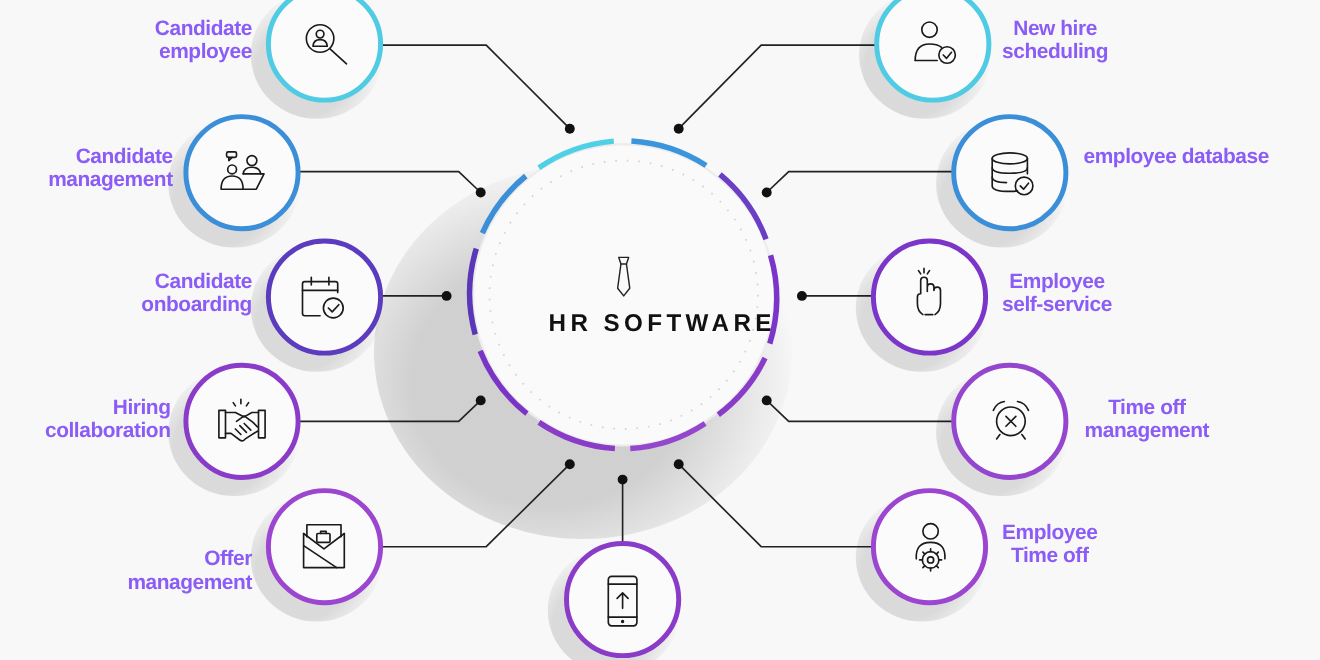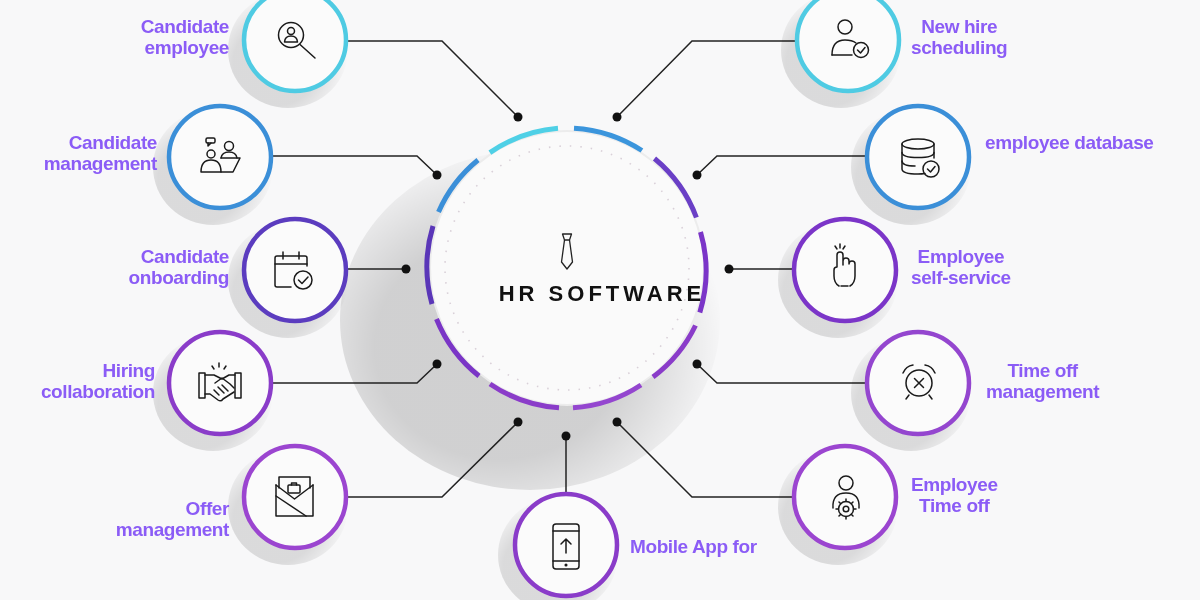--- a/index.html
+++ b/index.html
@@ -251,21 +251,20 @@
 <div class="label left" style="right:1045px; top:360px;">
   <span>Hiring</span>
   <span>collaboration</span>
 </div>
 <div class="label left" style="right:971px; top:498px;">
   <span>Offer</span>
   <span>management</span>
 </div>
 
 <div class="label right" style="left:630px; top:536px;">
-  <span>Mobile App for</span>
 </div>
 
 <div class="label right" style="left:911px; top:16px;">
   <span>New hire</span>
   <span>scheduling</span>
 </div>
 <div class="label right" style="left:985px; top:132px;">
   <span>employee database</span>
 </div>
 <div class="label right" style="left:911px; top:246px;">

